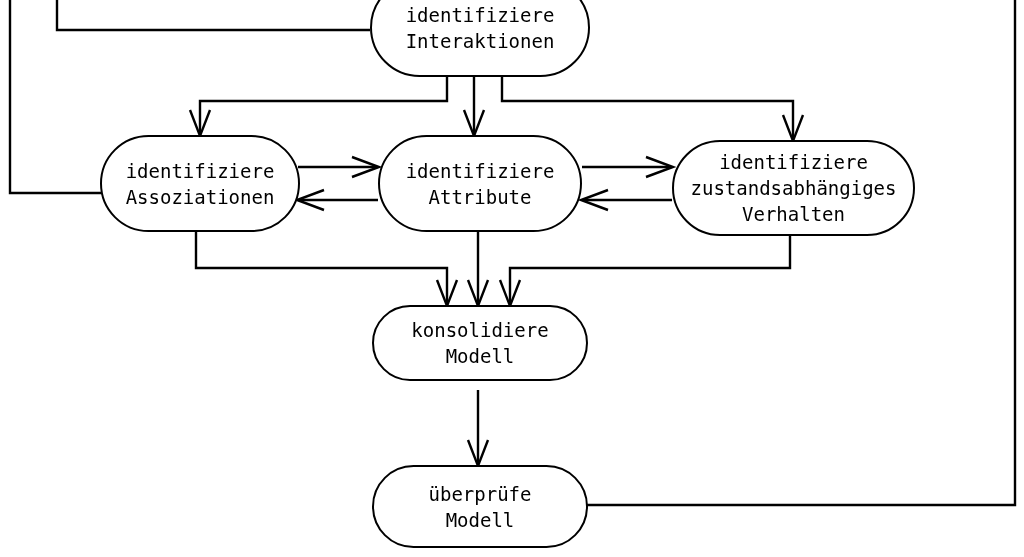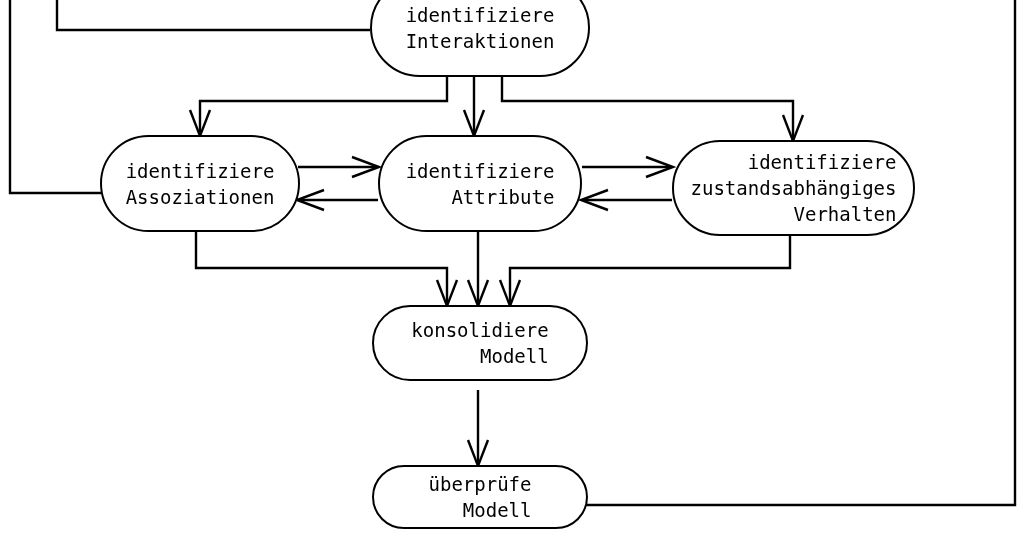--- a/index.html
+++ b/index.html
@@ -32,21 +32,20 @@
     text-align: center;
     color: #000000;
     z-index: 3;
   }
   .node .label {
     font-size: 19px;
     line-height: 26px;
     letter-spacing: 0px;
     white-space: pre-line;
     padding: 0 6px;
-    text-align: right;
   }
 </style>
 </head>
 <body>
 
 <div id="canvas">
 
   <svg id="wires" viewBox="0 0 1024 557">
     <g fill="none" stroke="#000000" stroke-width="2.4" stroke-linecap="butt" stroke-linejoin="miter">
 
@@ -139,18 +138,18 @@
     <span class="label">identifiziere
 zustandsabhängiges
 Verhalten</span>
   </div>
 
   <div class="node" style="left:372px; top:305px; width:216px; height:76px; border-radius:43px;">
     <span class="label">konsolidiere
 Modell</span>
   </div>
 
-  <div class="node" style="left:372px; top:465px; width:216px; height:64px; border-radius:43px;">
+  <div class="node" style="left:372px; top:465px; width:216px; height:83px; border-radius:43px;">
     <span class="label">überprüfe
 Modell</span>
   </div>
 
 </div>
 
 </body></html>

